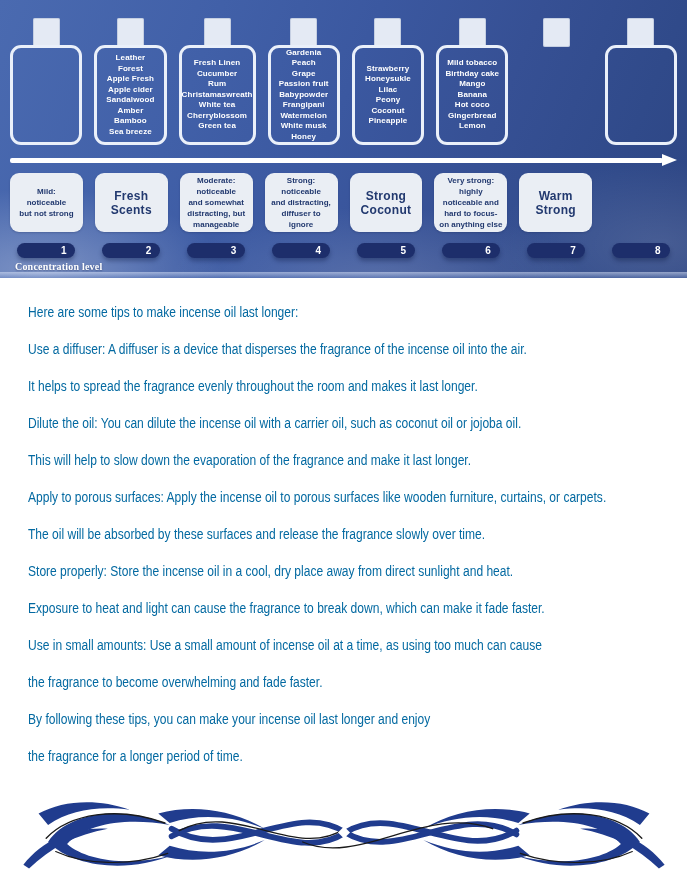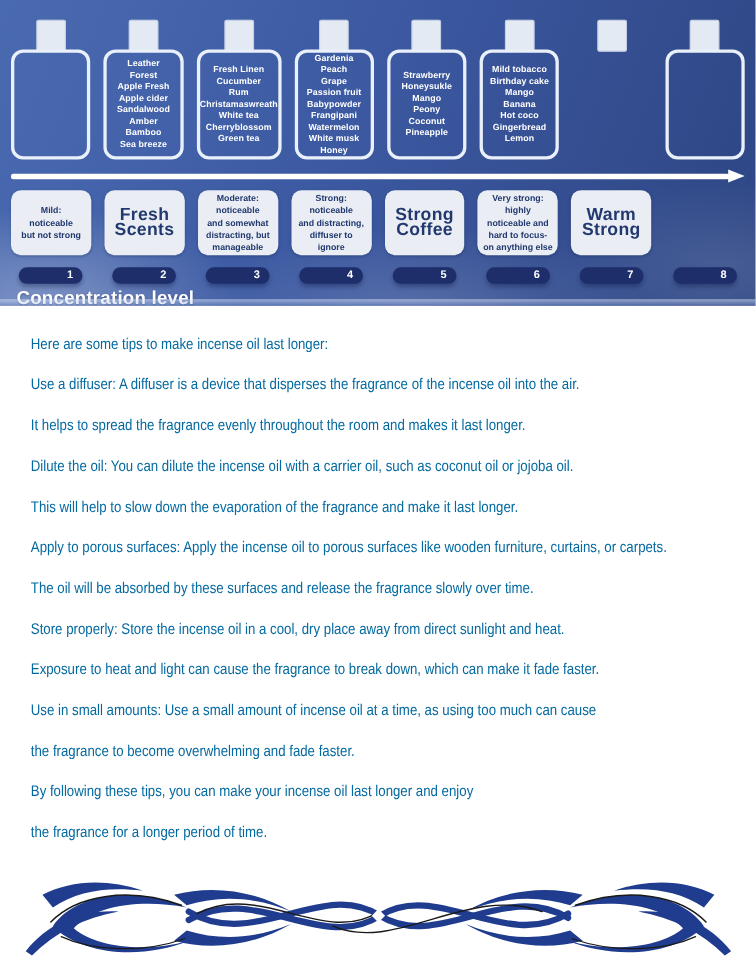--- a/index.html
+++ b/index.html
@@ -45,34 +45,34 @@
     border-top:6.5px solid transparent;border-bottom:6.5px solid transparent;border-left:15px solid #ffffff;
   }
   
   .levels-row{margin-top:7px;}
   .level-box{
     height:59px;background:#eaeef4;border-radius:9px;box-sizing:border-box;
     display:flex;align-items:center;justify-content:center;text-align:center;
     padding:3px 4px;color:#22396f;font-size:8px;font-weight:600;line-height:11px;
     white-space:pre-line;box-shadow:0 1px 2px rgba(20,35,80,.25);
   }
-  .level-box.big{font-size:16px;font-weight:bold;letter-spacing:.3px;line-height:14px;}
+  .level-box.big{font-size:12px;font-weight:bold;letter-spacing:.3px;line-height:14px;}
   
   .pills-row{margin-top:11px;}
   .pill{
     width:58px;height:15px;margin:0 auto;background:#1d2e6b;border-radius:8px;
     color:#ffffff;font-size:10px;font-weight:bold;
     display:flex;align-items:center;justify-content:flex-end;
     padding-right:9px;box-sizing:border-box;
     box-shadow:0 3px 4px rgba(10,20,60,.35);
   }
   
   .axis-label{
-    margin-top:3px;padding-left:5px;color:#ffffff;font-size:17px;font-weight:bold;
-    letter-spacing:.2px;text-shadow:0 1px 2px rgba(10,20,60,.4);
+    margin-top:3px;padding-left:5px;color:#ffffff;font-size:10px;font-weight:bold;
+    letter-spacing:.2px;text-shadow:0 1px 2px rgba(10,20,60,.4);font-family:Liberation Serif, serif;
   }
   
   .tips{padding:26px 0 0 28px;}
   .tips p{margin:0 0 20px 0;font-size:14px;line-height:17px;color:#0369a1;white-space:nowrap;}
   .tips .cond{display:inline-block;transform:scaleX(.86);transform-origin:0 50%;font-weight:500;}
   
   .flourish-wrap{margin-top:10px;display:flex;justify-content:center;}
 </style>
 </head>
 <body>
@@ -122,21 +122,21 @@
 Watermelon
 White musk
 Honey</div>
         </div>
     </div>
     <div class="bottle">
       <div class="cap"></div>
       <div class="bottle-body">
           <div class="scents">Strawberry
 Honeysukle
-Mango
+Lilac
 Peony
 Coconut
 Pineapple</div>
         </div>
     </div>
     <div class="bottle">
       <div class="cap"></div>
       <div class="bottle-body">
           <div class="scents">Mild tobacco
 Birthday cake
@@ -167,21 +167,21 @@
 noticeable
 but not strong</div>
     <div class="level-box big">Fresh Scents</div>
     <div class="level-box">Moderate: noticeable
 and somewhat
 distracting, but
 manageable</div>
     <div class="level-box">Strong: noticeable
 and distracting,
 diffuser to ignore</div>
-    <div class="level-box big">Strong Coffee</div>
+    <div class="level-box big">Strong Coconut</div>
     <div class="level-box">Very strong: highly
 noticeable and
 hard to focus-
 on anything else</div>
     <div class="level-box big">Warm Strong</div>
   </div>
 
   <div class="row8 pills-row">
     <div class="pill">1</div>
     <div class="pill">2</div>

